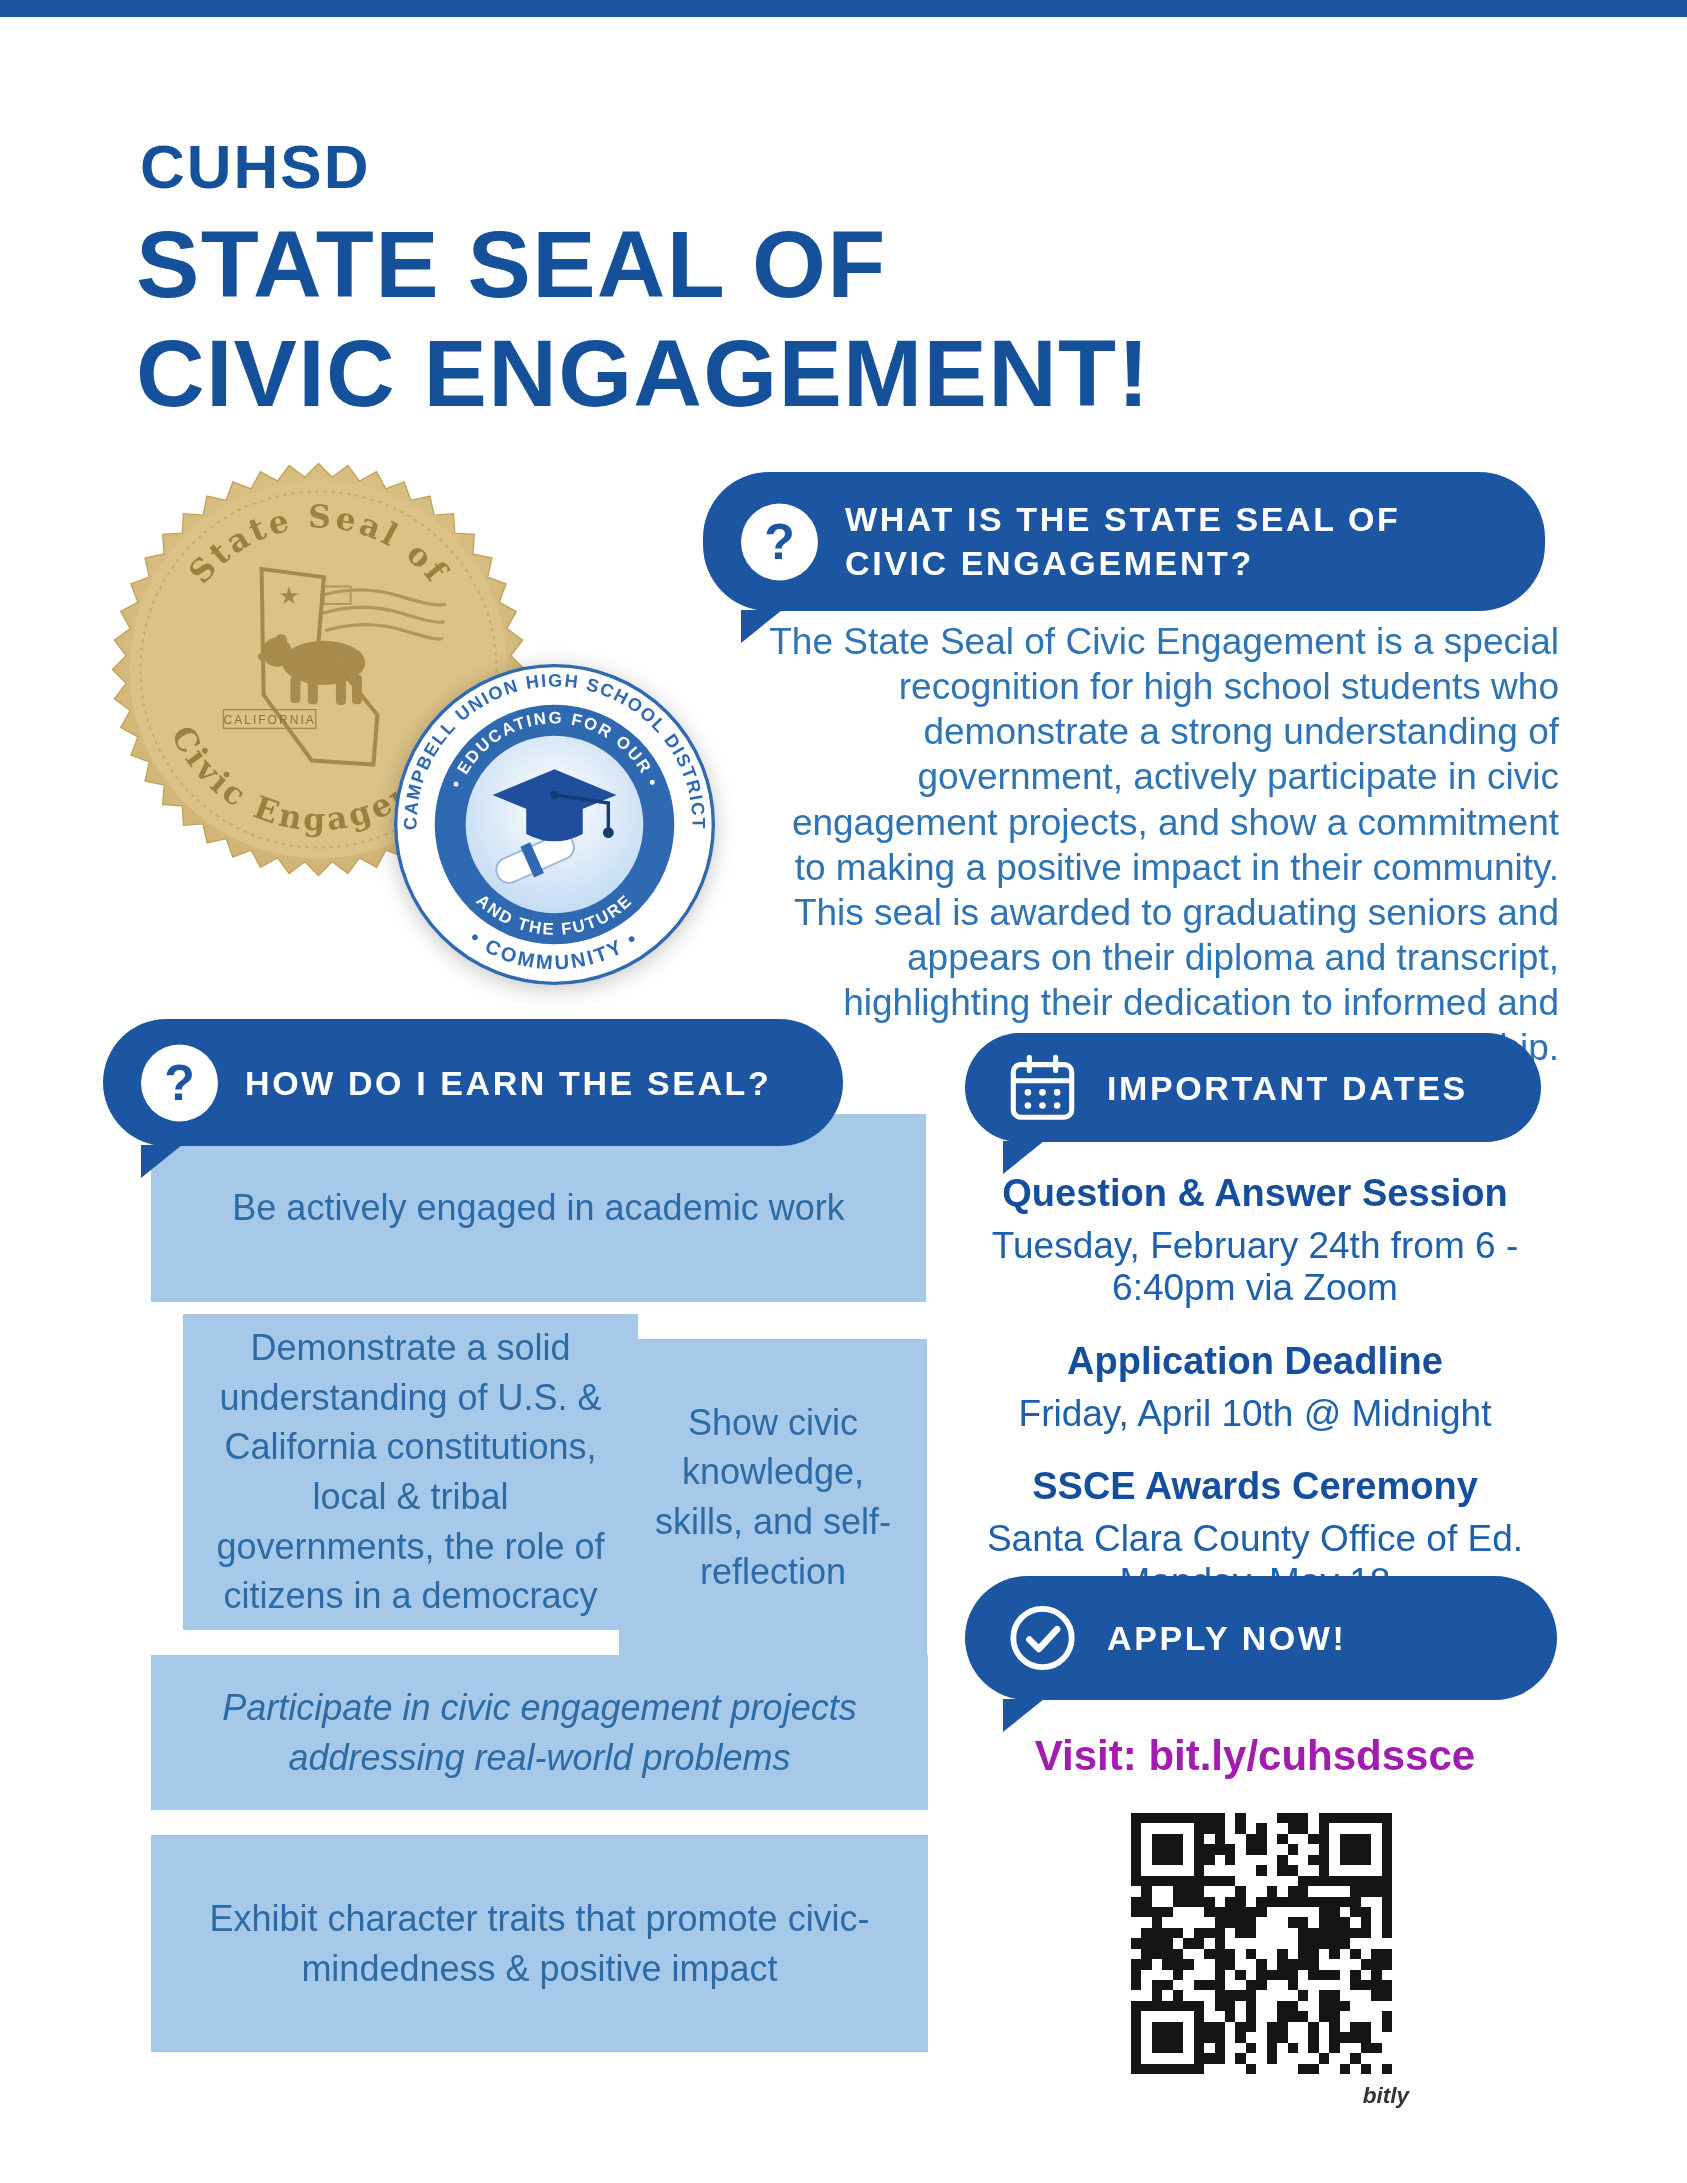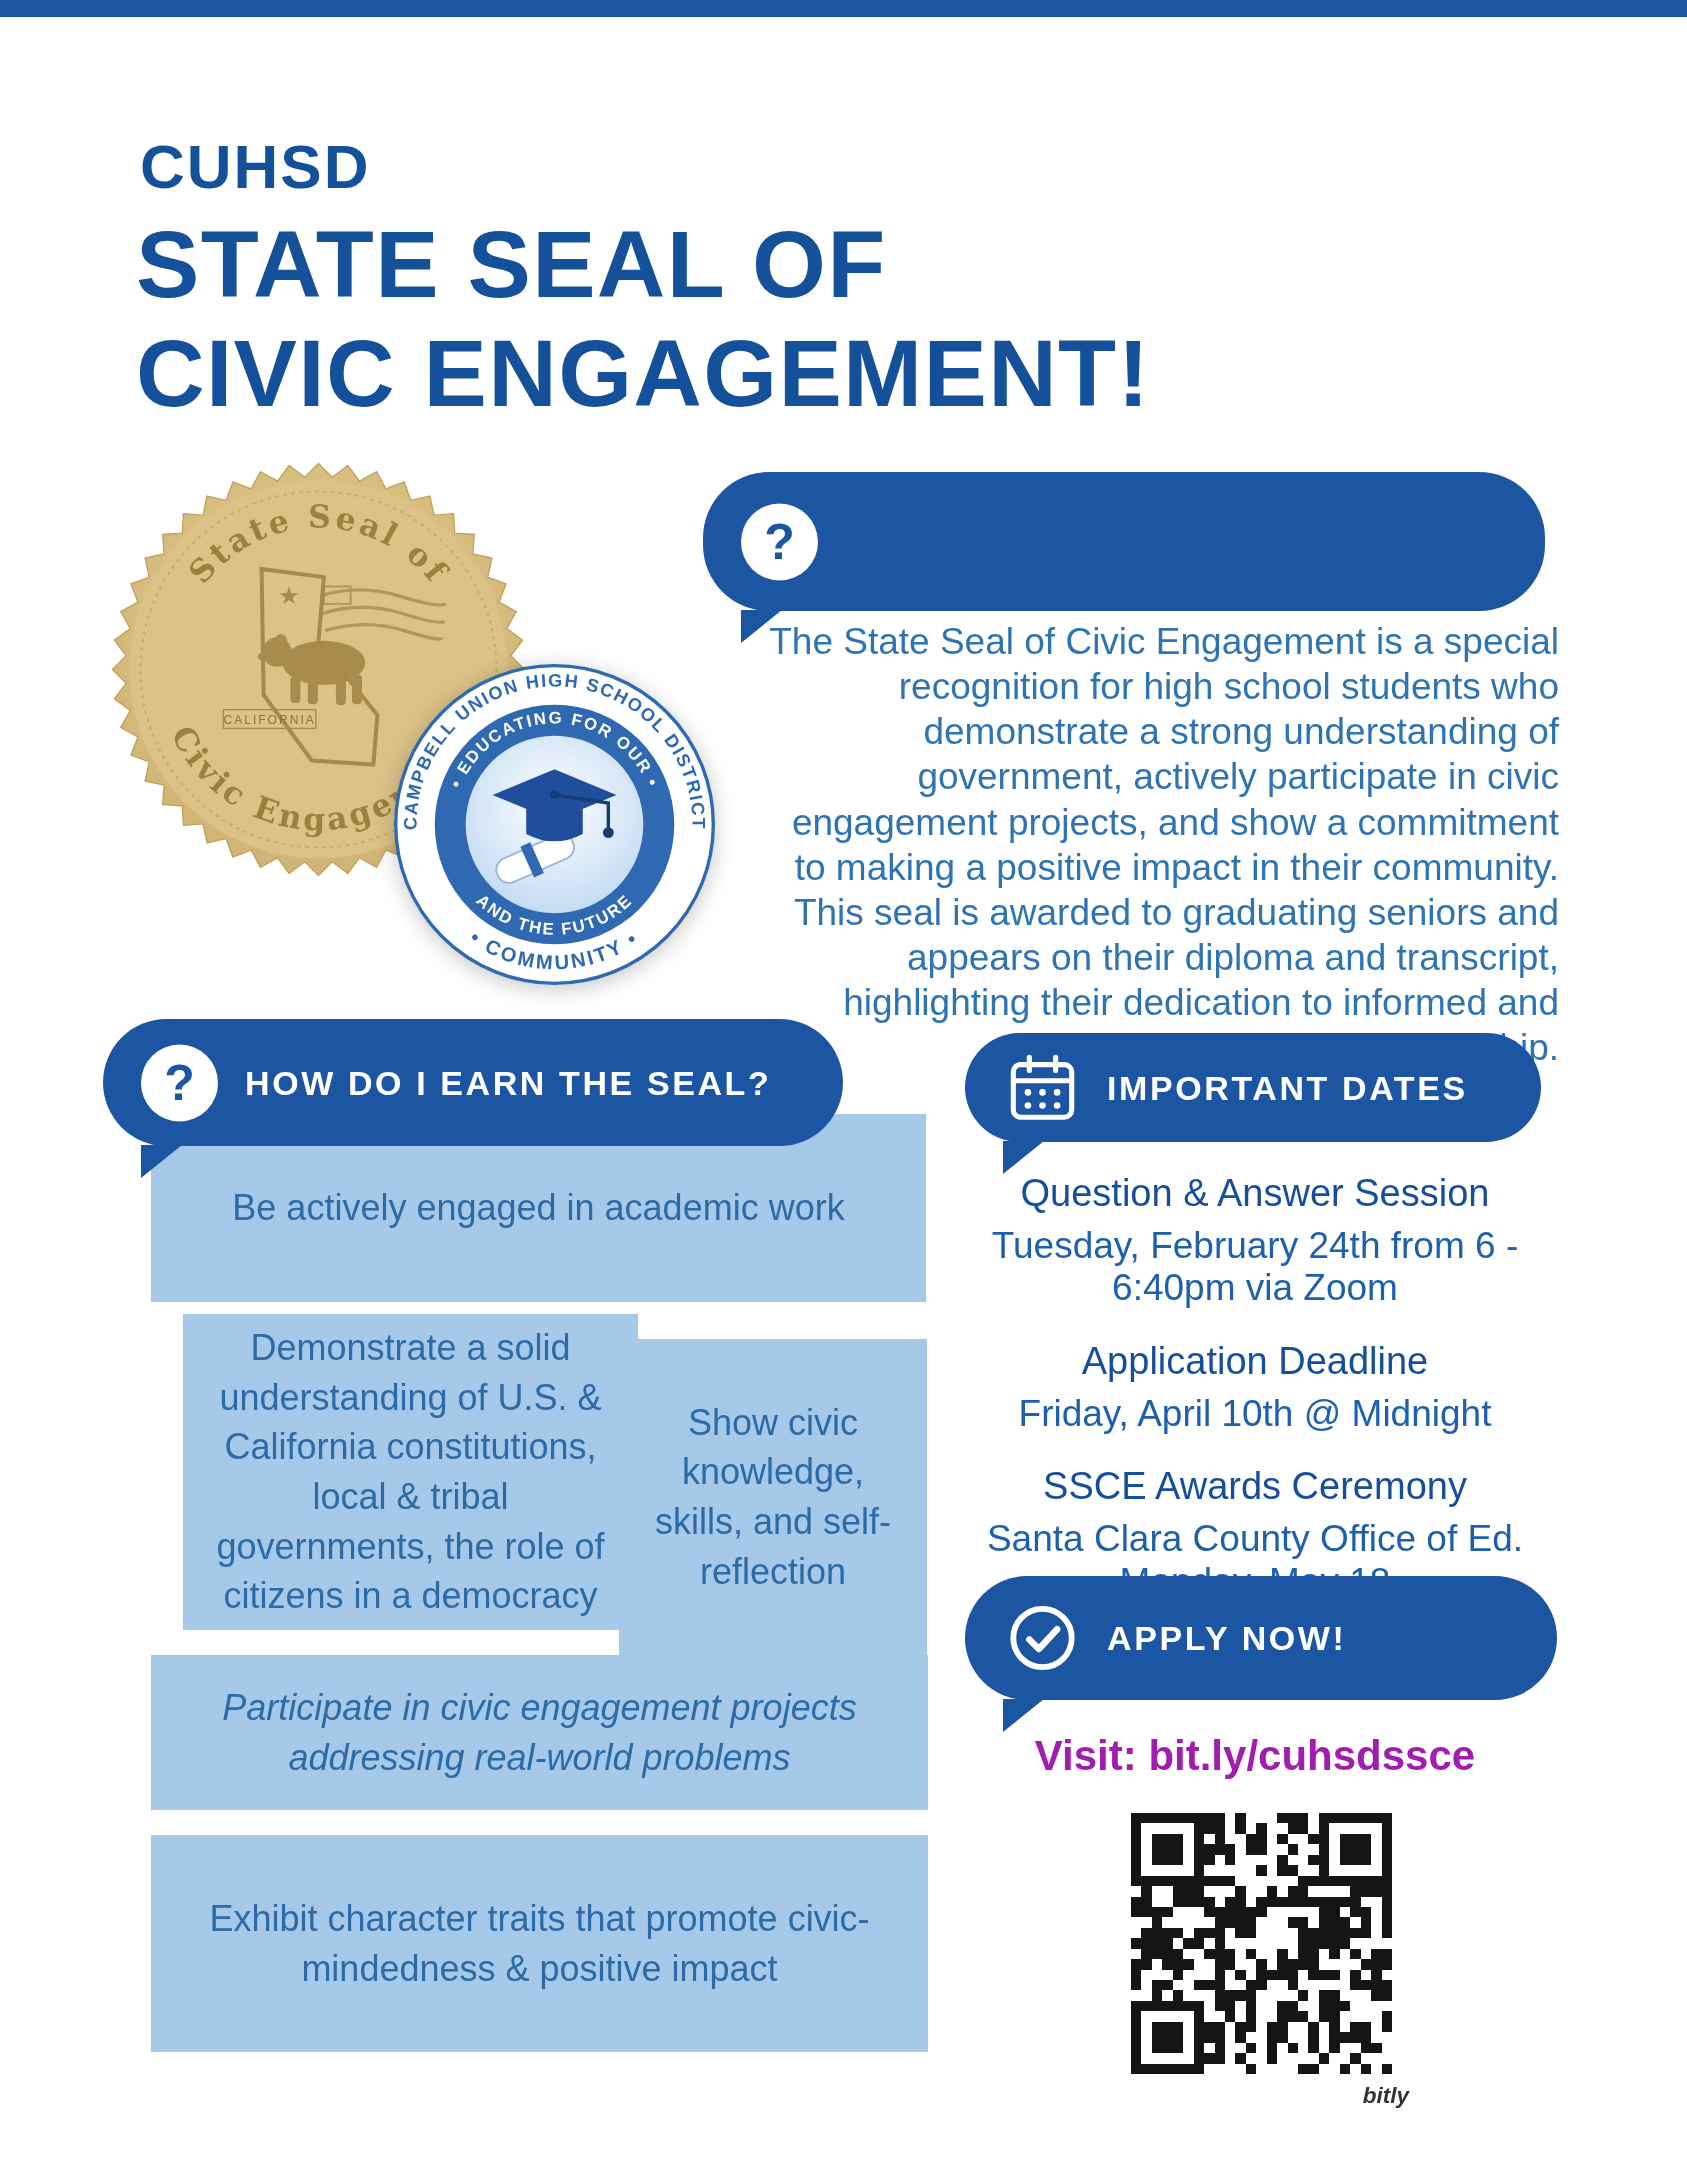--- a/index.html
+++ b/index.html
@@ -51,21 +51,21 @@
        justify-content:center;text-align:center;font-size:36px;line-height:1.38;padding:0 28px;
        box-sizing:border-box;z-index:1;}
   #box-0{left:151px;top:1114px;width:775px;height:188px;}
   #box-1{left:151px;top:1314px;width:455px;height:316px;margin-left:32px;}
   #box-2{left:619px;top:1314px;width:308px;height:316px;margin-top:25px;}
   #box-3{left:151px;top:1655px;width:777px;height:155px;font-style:italic;}
   #box-4{left:151px;top:1835px;width:777px;height:217px;}
 
   .events{position:absolute;left:921px;top:1172px;width:668px;text-align:center;z-index:2;}
   .event{margin-bottom:30px;}
-  .event-name{font-size:38px;font-weight:400;color:#154E9D;line-height:1.14;}
+  .event-name{font-size:38px;font-weight:700;color:#154E9D;line-height:1.14;}
   .event-detail{font-size:37px;color:#1D60AE;line-height:1.14;white-space:pre-line;margin-top:10px;}
 
   .visit{position:absolute;left:921px;top:1732px;width:668px;text-align:center;
          font-size:42px;font-weight:700;color:#a21caf;z-index:2;}
 
   .qr-wrap{position:absolute;left:1123px;top:1805px;width:277px;height:277px;background:#ffffff;
            padding:8px;box-sizing:border-box;z-index:2;}
   #qr{display:grid;width:100%;height:100%;grid-template-columns:repeat(25,1fr);grid-template-rows:repeat(25,1fr);}
   .q{background:#151515;}
   .qr-brand{position:absolute;left:1139px;top:2083px;width:270px;text-align:right;font-size:22.5px;
@@ -153,20 +153,22 @@
       <circle cx="240" cy="196" r="6" fill="#163B77"></circle>
       <path d="M240 196 L320 208 L320 246" stroke="#163B77" stroke-width="5" fill="none"></path>
       <circle cx="320" cy="252" r="8" fill="#163B77"></circle>
     </g>
   </svg>
 
   <section class="bubble what">
     <div class="icon-circle">
       <span>?</span>
     </div>
+    <div class="bubble-label">WHAT IS THE STATE SEAL OF
+CIVIC ENGAGEMENT?</div>
   </section>
 
   <p class="intro">The State Seal of Civic Engagement is a special recognition for high school students who demonstrate a strong understanding of government, actively participate in civic engagement projects, and show a commitment to making a positive impact in their community. This seal is awarded to graduating seniors and appears on their diploma and transcript, highlighting their dedication to informed and responsible citizenship.</p>
 
   <section class="bubble how">
     <div class="icon-circle">
       <span>?</span>
     </div>
     <div class="bubble-label">HOW DO I EARN THE SEAL?</div>
   </section>

